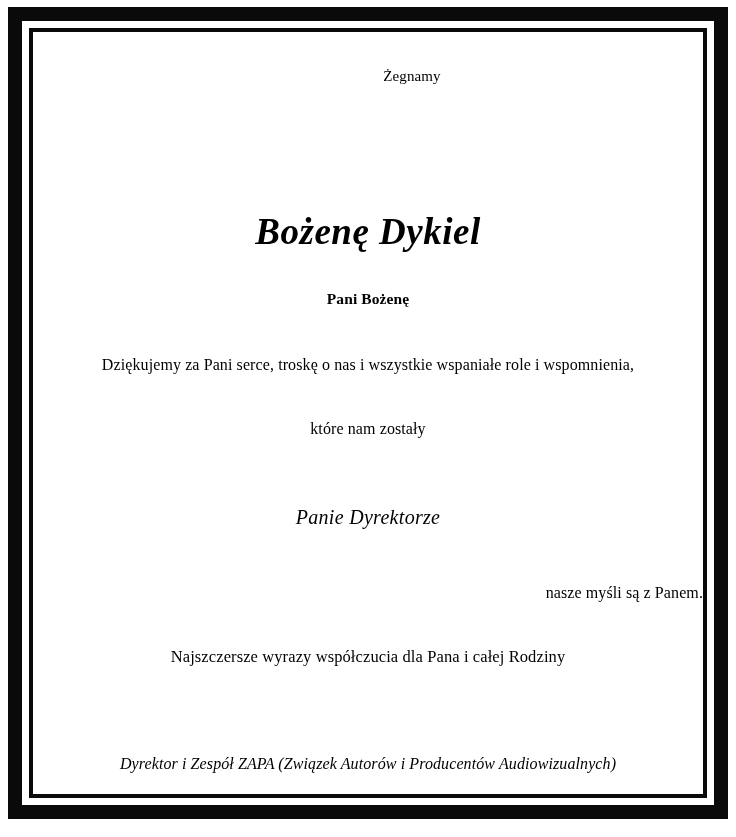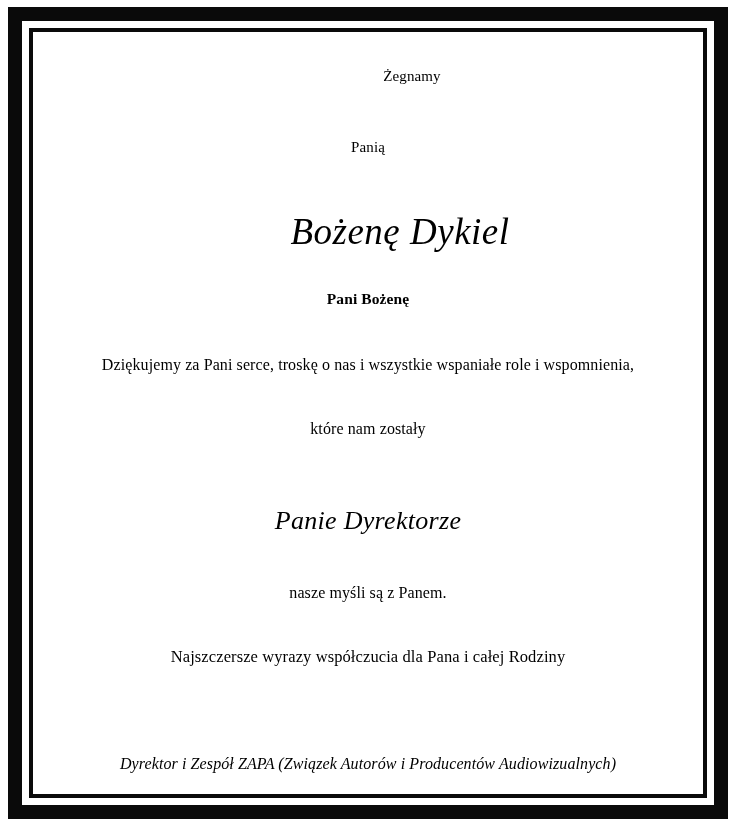--- a/index.html
+++ b/index.html
@@ -56,41 +56,40 @@
     display: block;
     width: 100%;
     text-align: center;
     white-space: nowrap;
     letter-spacing: 0.1px;
   }
 
   
   .l-farewell   { position: absolute; top: 36px;  font-size: 15px; font-weight: 400; margin-left: 44px; }
   .l-madam      { position: absolute; top: 107px; font-size: 15px; font-weight: 400; }
-  .l-name       { position: absolute; top: 178px; font-size: 37px; font-weight: 400; font-style: italic; letter-spacing: 0.5px; padding-left: 32px; }
+  .l-name       { position: absolute; top: 178px; font-size: 37px; font-weight: 700; font-style: italic; letter-spacing: 0.5px; }
   .l-address    { position: absolute; top: 258px; font-size: 15.5px; font-weight: 700; }
   .l-thanks     { position: absolute; top: 324px; font-size: 16px; font-weight: 400; }
   .l-remain     { position: absolute; top: 388px; font-size: 16px; font-weight: 400; }
-  .l-director   { position: absolute; top: 474px; font-size: 26px; font-weight: 400; font-style: italic; letter-spacing: 0.3px; }
-  .l-thoughts   { position: absolute; top: 552px; font-size: 16px; font-weight: 400; }
+  .l-director   { position: absolute; top: 474px; font-size: 20px; font-weight: 400; font-style: italic; letter-spacing: 0.3px; }
+  .l-thoughts   { position: absolute; top: 552px; font-size: 16px; font-weight: 400; text-align: right; }
   .l-sympathy   { position: absolute; top: 615px; font-size: 16.5px; font-weight: 400; }
   .l-signature  { position: absolute; top: 696px; font-size: 16px; font-weight: 400; font-style: italic; margin-top: 27px; }
 </style>
 </head>
 <body>
 
 <div class="card-outer">
   <div class="card-mid">
     <div class="card-inner">
 
       <div class="sheet">
 
         <span class="line l-farewell">Żegnamy</span>
 
-        <span class="line l-madam">Panią</span>
 
         <span class="line l-name">Bożenę Dykiel</span>
 
         <span class="line l-address">Pani Bożenę</span>
 
         <span class="line l-remain">które nam zostały</span>
 
         <span class="line l-thanks">Dziękujemy za Pani serce, troskę o nas i wszystkie wspaniałe role i wspomnienia,</span>
 
         <span class="line l-director">Panie Dyrektorze</span>

